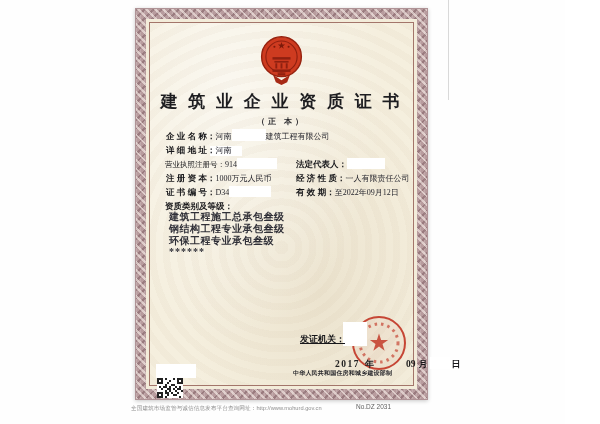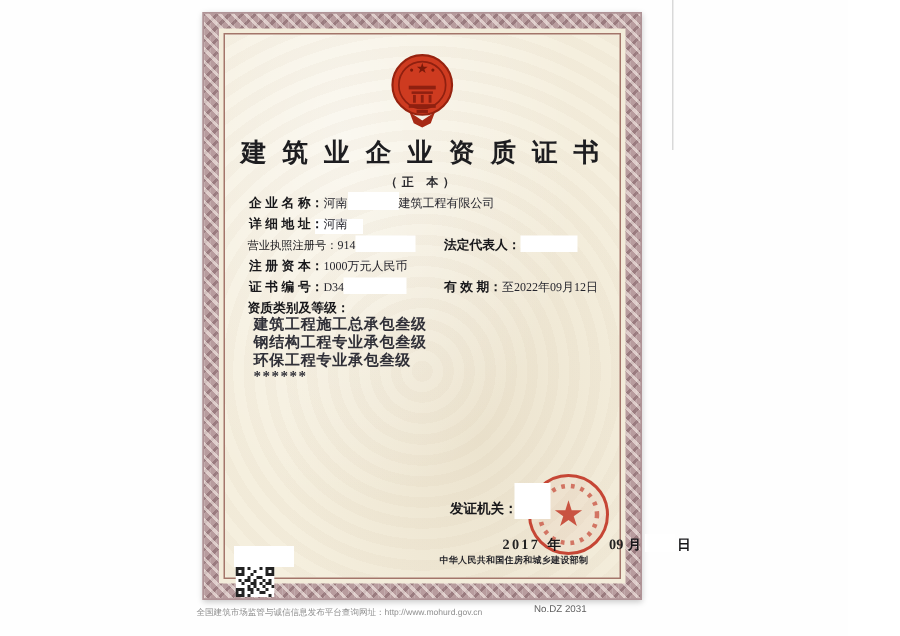--- a/index.html
+++ b/index.html
@@ -40,21 +40,21 @@
   .row{position:absolute;white-space:nowrap;z-index:4;line-height:12px;}
   .lbl{font-weight:bold;font-size:8.5px;color:#17171a;}
   .lbl-sm{font-weight:normal;font-size:7.5px;color:#17171a;}
   .val{font-family:"Liberation Serif",serif;font-size:8px;color:#26262e;}
   .redact{display:inline-block;background:#fff;vertical-align:-2px;}
   .box{position:absolute;background:#fff;}
   .quals{font-family:"Liberation Serif",serif;font-weight:600;font-size:10px;color:#303038;
          letter-spacing:.5px;white-space:nowrap;}
 
   .seal{position:absolute;left:214px;top:305px;width:58px;height:58px;z-index:2;}
-  .issuer-lbl{position:absolute;left:164px;top:324px;z-index:4;font-weight:bold;font-size:9px;color:#17171a;}
+  .issuer-lbl{position:absolute;left:164px;top:324px;z-index:4;font-weight:bold;font-size:9px;color:#17171a;text-decoration:underline;}
   .issuer-box{position:absolute;left:207px;top:313px;width:24px;height:24px;z-index:3;background:#fff;}
   .date-row{position:absolute;left:167px;top:344px;z-index:4;white-space:nowrap;}
   .date-num{font-family:"Liberation Serif",serif;font-size:9.5px;font-weight:600;color:#222;letter-spacing:1.5px;margin-left:32px;}
   .date-cjk{font-weight:bold;font-size:9px;color:#17171a;}
   .made-by{position:absolute;left:157px;top:360px;z-index:4;font-weight:bold;font-size:6px;
          letter-spacing:.2px;color:#26262b;white-space:nowrap;}
   .qr-sticker{position:absolute;left:20px;top:355px;width:40px;height:14px;background:#fff;z-index:3;}
   .qr{position:absolute;left:21px;top:369px;width:26px;height:20px;z-index:4;}
 
   .caption{position:absolute;left:131px;top:404px;font-size:6px;color:#8f8f8f;
@@ -102,20 +102,23 @@
 
     <div class="row" style="left:29px;top:147px;">
       <span class="lbl-sm">营业执照注册号：</span><span class="val">914</span><span class="redact" style="width:40px;height:11px;"></span>
     </div>
     <div class="row" style="left:160px;top:147px;">
       <span class="lbl">法定代表人：</span><span class="redact" style="width:38px;height:11px;"></span>
     </div>
 
     <div class="row" style="left:30px;top:161px;">
       <span class="lbl">注 册 资 本：</span><span class="val">1000万元人民币</span>
+    </div>
+    <div class="row" style="left:160px;top:161px;">
+      <span class="lbl">经 济 性 质：</span><span class="val">一人有限责任公司</span>
     </div>
 
     <div class="row" style="left:30px;top:175px;">
       <span class="lbl">证 书 编 号：</span><span class="val">D34</span><span class="redact" style="width:42px;height:11px;"></span>
     </div>
     <div class="row" style="left:160px;top:175px;">
       <span class="lbl">有  效  期：</span><span class="val">至2022年09月12日</span>
     </div>
 
     <div class="row" style="left:29px;top:189px;">

